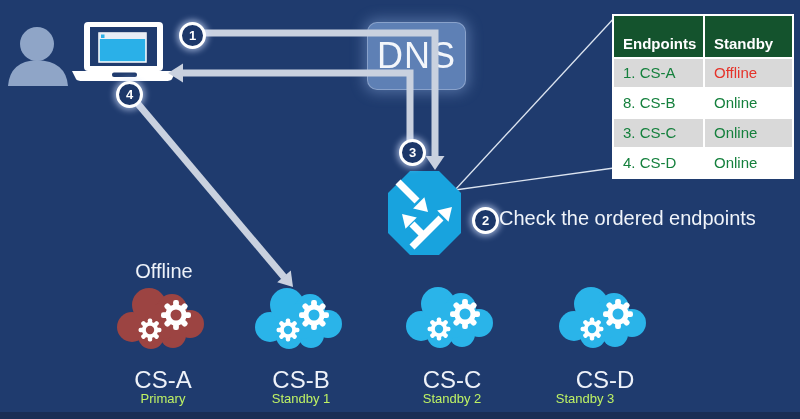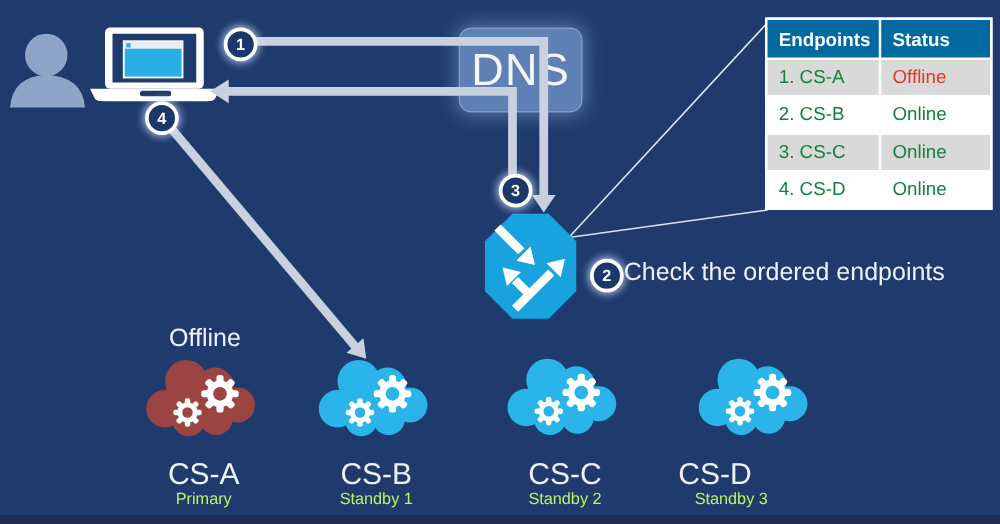--- a/index.html
+++ b/index.html
@@ -41,22 +41,22 @@
   .cloud-name{font-size:24px;transform:translateX(-50%);top:366px;}
   .cloud-role{font-size:13px;transform:translateX(-50%);top:391px;color:#bef264;}
   
   #endpoints-table{
     left:612px;top:14px;z-index:4;background:#ffffff;
     border:2px solid #ffffff;
     display:grid;grid-template-columns:89px 87px;grid-auto-rows:auto;gap:2px;
     font-size:15px;
   }
   .th{
-    background:#0369a1;color:#ffffff;font-weight:bold;
-    padding:8px 0 5px 9px;line-height:17px;
+    background:#14532d;color:#ffffff;font-weight:bold;
+    padding:19px 0 5px 9px;line-height:17px;
   }
   .td{
     background:#ffffff;color:#15803d;
     padding:6px 0 6px 9px;line-height:16px;
   }
   .td.alt{background:#d9d9d9;}
   .td.status-offline{color:#e5332a;}
 </style>
 </head>
 <body>
@@ -202,43 +202,43 @@
     <span>3</span>
   </div>
   <div class="badge abs" style="left:116px;top:81px;">
     <span>4</span>
   </div>
 
   <div id="step2-caption" class="abs white-label">Check the ordered endpoints</div>
 
   <div id="endpoints-table" class="abs">
     <div class="th">Endpoints</div>
-    <div class="th">Status</div>
+    <div class="th">Standby</div>
 
     <div class="td alt">1. CS-A</div>
     <div class="td alt status-offline">Offline</div>
 
-    <div class="td">2. CS-B</div>
+    <div class="td">8. CS-B</div>
     <div class="td">Online</div>
 
     <div class="td alt">3. CS-C</div>
     <div class="td alt">Online</div>
 
     <div class="td">4. CS-D</div>
     <div class="td">Online</div>
   </div>
 
   <div id="offline-label" class="abs white-label">Offline</div>
 
   <div class="abs white-label cloud-name" style="left:163px;">CS-A</div>
   <div class="abs white-label cloud-role" style="left:163px;">Primary</div>
 
   <div class="abs white-label cloud-name" style="left:301px;">CS-B</div>
   <div class="abs white-label cloud-role" style="left:301px;">Standby 1</div>
 
   <div class="abs white-label cloud-name" style="left:452px;">CS-C</div>
   <div class="abs white-label cloud-role" style="left:452px;">Standby 2</div>
 
-  <div class="abs white-label cloud-name" style="left:572px;">CS-D</div>
+  <div class="abs white-label cloud-name" style="left:605px;">CS-D</div>
   <div class="abs white-label cloud-role" style="left:585px;">Standby 3</div>
 
   <div id="bottom-strip" class="abs"></div>
 </div>
 
 </body></html>

